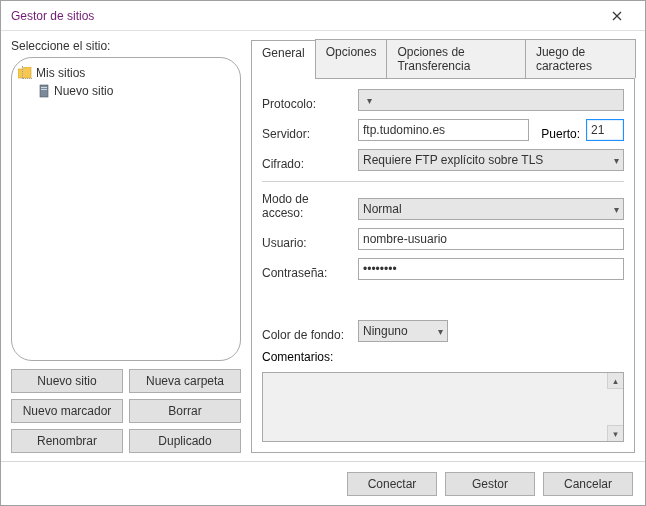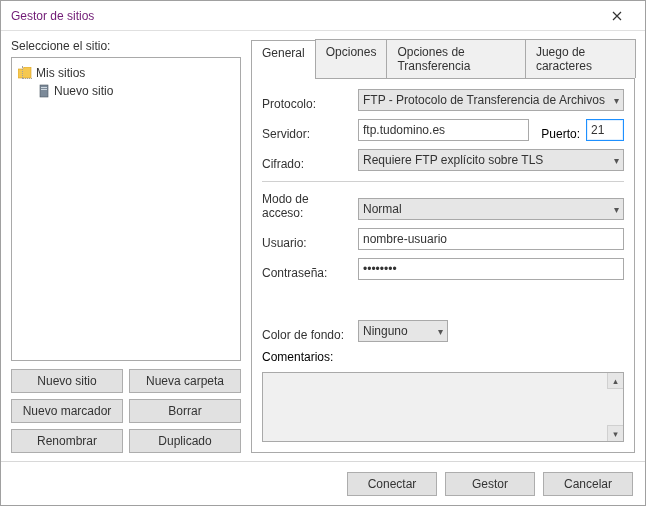--- a/index.html
+++ b/index.html
@@ -29,21 +29,21 @@
   .input.focus { border: 1px solid #1e90ff; box-shadow: inset 0 0 0 1px #1e90ff22; }
   .select { background: #e6e6e6; justify-content: space-between; }
   .select .chev { color: #555; font-size: 10px; margin-left: 4px; }
   .hr { border: none; border-top: 1px solid #d0d0d0; margin: 2px 0; }
   .comments { flex: 1; border: 1px solid #a9a9a9; background: #f0f0f0; position: relative; min-height: 70px; }
   .comments .scroll-up, .comments .scroll-down { position: absolute; right: 0; width: 16px; height: 16px; background: #e6e6e6; display:flex; align-items:center; justify-content:center; font-size:9px; color:#555; border-left:1px solid #d0d0d0;}
   .comments .scroll-up { top: 0; border-bottom:1px solid #d0d0d0;}
   .comments .scroll-down { bottom: 0; border-top:1px solid #d0d0d0;}
   .footer { height: 44px; border-top: 1px solid #d8d8d8; display: flex; align-items: center; justify-content: flex-end; gap: 8px; padding: 0 12px; }
   .footer .btn { width: 90px; }
-  .dotted { position: relative; }
+  .dotted { position: relative; border-radius: 21px; }
   .dotted::before { content:""; position:absolute; left:10px; top:8px; width:1px; height:12px; border-left:1px dotted #a0a0a0;}
   .dotted::after { content:""; position:absolute; left:10px; top:20px; width:10px; height:1px; border-top:1px dotted #a0a0a0;}
 </style>
 </head>
 <body>
 
 <div class="window">
   <div class="titlebar">
     <span class="title">Gestor de sitios</span>
     <div class="close">
@@ -91,21 +91,20 @@
         <div class="tab active">General</div>
         <div class="tab">Opciones</div>
         <div class="tab">Opciones de Transferencia</div>
         <div class="tab">Juego de caracteres</div>
       </div>
       <div class="tab-content">
 
         <div class="row">
           <span class="lbl">Protocolo:</span>
           <div class="select" style="flex:1">
-            <span>FTP - Protocolo de Transferencia de Archivos</span>
             <span class="chev">▾</span>
           </div>
         </div>
 
         <div class="row">
           <span class="lbl">Servidor:</span>
           <input class="input" style="flex: 1 1 0%;" value="ftp.tudomino.es">
           <span style="margin-left:6px;">Puerto:</span>
           <input class="input focus" style="width: 38px;" value="21">
         </div>

